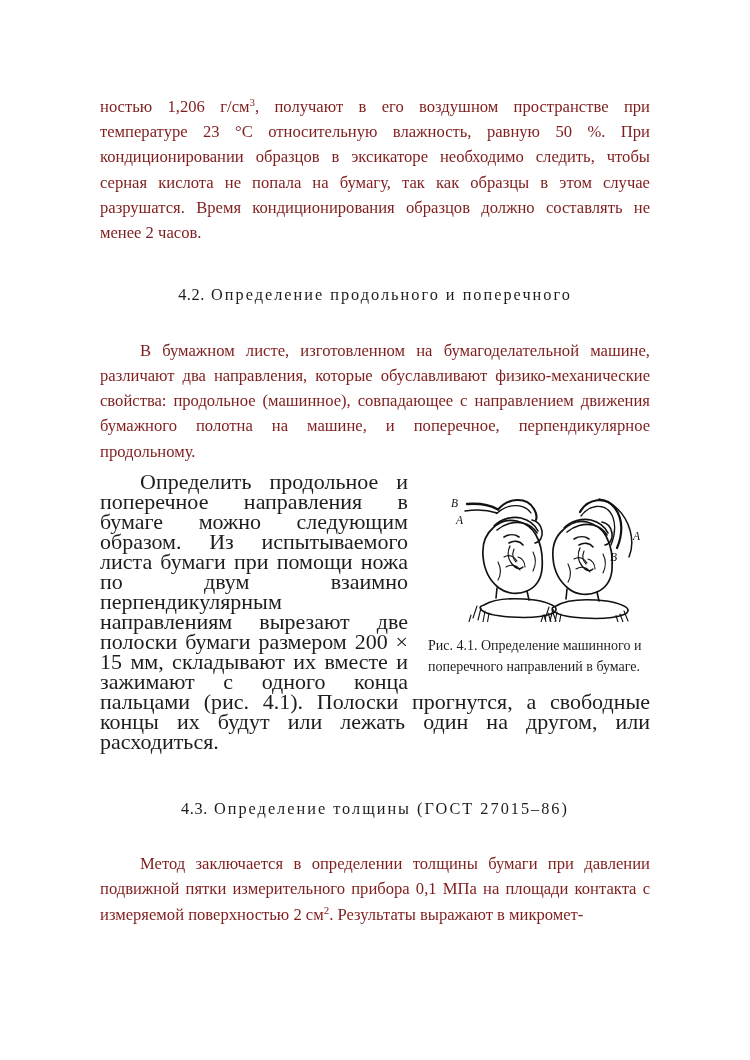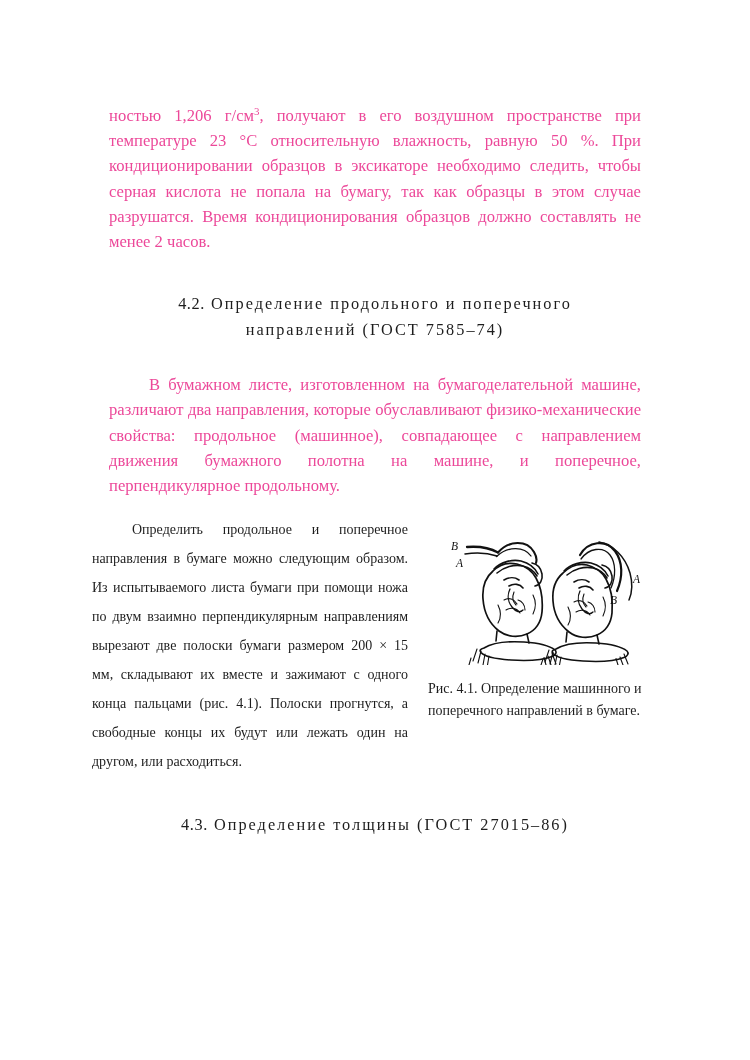--- a/index.html
+++ b/index.html
@@ -23,22 +23,22 @@
     top: 86px;
     width: 566px;
   }
 
   
   .para {
     font-size: 16.6px;
     line-height: 25.2px;
     text-align: justify;
     text-justify: inter-word;
-    margin: 17px;
-    color: #ec4899;
+    margin: 8px;
+    color: #7f1d1d;
     -webkit-font-smoothing: none;
   }
   .para.indent {
     text-indent: 40px;
   }
   .para + .para {
     margin-top: 0;
   }
   sup {
     font-size: 0.66em;
@@ -85,25 +85,25 @@
   .fig-caption {
     font-size: 14px;
     line-height: 21.5px;
     text-align: left;
     color: #1d1d1d;
     margin: 13px 0 0 6px;
     width: 222px;
   }
 
   .wrap-para {
-    font-size: 14px;
-    line-height: 29px;
+    font-size: 22px;
+    line-height: 20px;
     text-align: justify;
     text-indent: 40px;
-    margin: 0;
+    margin: 8px;
     color: #1d1d1d;
   }
 
   .clearfix::after {
     content: "";
     display: block;
     clear: both;
   }
 
   .after-figure {
@@ -114,21 +114,20 @@
 <body>
 
 <div class="page">
   <div class="content">
 
     <p class="para"><span>ностью 1,206 г/см</span><sup>3</sup><span>, получают в его воздушном пространстве при температуре 23 °С относительную влажность, равную 50 %. При кондиционировании образцов в эксикаторе необходимо следить, чтобы серная кислота не попала на бумагу, так как образцы в этом случае разрушатся. Время кондиционирования образцов должно составлять не менее 2 часов.</span></p>
 
     <h2 class="heading h-42">
       <span class="num">4.2.</span>
       <span>Определение продольного и поперечного</span><br>
-      <span>направлений (ГОСТ 7585–74)</span>
     </h2>
 
     <p class="para indent">В бумажном листе, изготовленном на бумагоделательной машине, различают два направления, которые обуславливают физико-механические свойства: продольное (машинное), совпадающее с направлением движения бумажного полотна на машине, и поперечное, перпендикулярное продольному.</p>
 
     <div class="clearfix">
 
       <div class="figure-block">
         <svg class="figure-art" viewBox="0 0 430 280" xmlns="http://www.w3.org/2000/svg" aria-hidden="true">
           <g fill="none" stroke="#111111" stroke-width="3.2" stroke-linecap="round" stroke-linejoin="round">
 
@@ -224,15 +223,16 @@
       <p class="wrap-para">Определить продольное и поперечное направления в бумаге можно следующим образом. Из испытываемого листа бумаги при помощи ножа по двум взаимно перпендикулярным направлениям вырезают две полоски бумаги размером 200 × 15 мм, складывают их вместе и зажимают с одного конца пальцами (рис. 4.1). Полоски прогнутся, а свободные концы их будут или лежать один на другом, или расходиться.</p>
     </div>
 
 
 
     <h2 class="heading h-43">
       <span class="num">4.3.</span>
       <span>Определение толщины (ГОСТ 27015–86)</span>
     </h2>
 
+    <p class="para indent"><span>Метод заключается в определении толщины бумаги при давлении подвижной пятки измерительного прибора 0,1 МПа на площади контакта с измеряемой поверхностью 2 см</span><sup>2</sup><span>. Результаты выражают в микромет-</span></p>
 
   </div>
 </div>
 
 </body></html>

